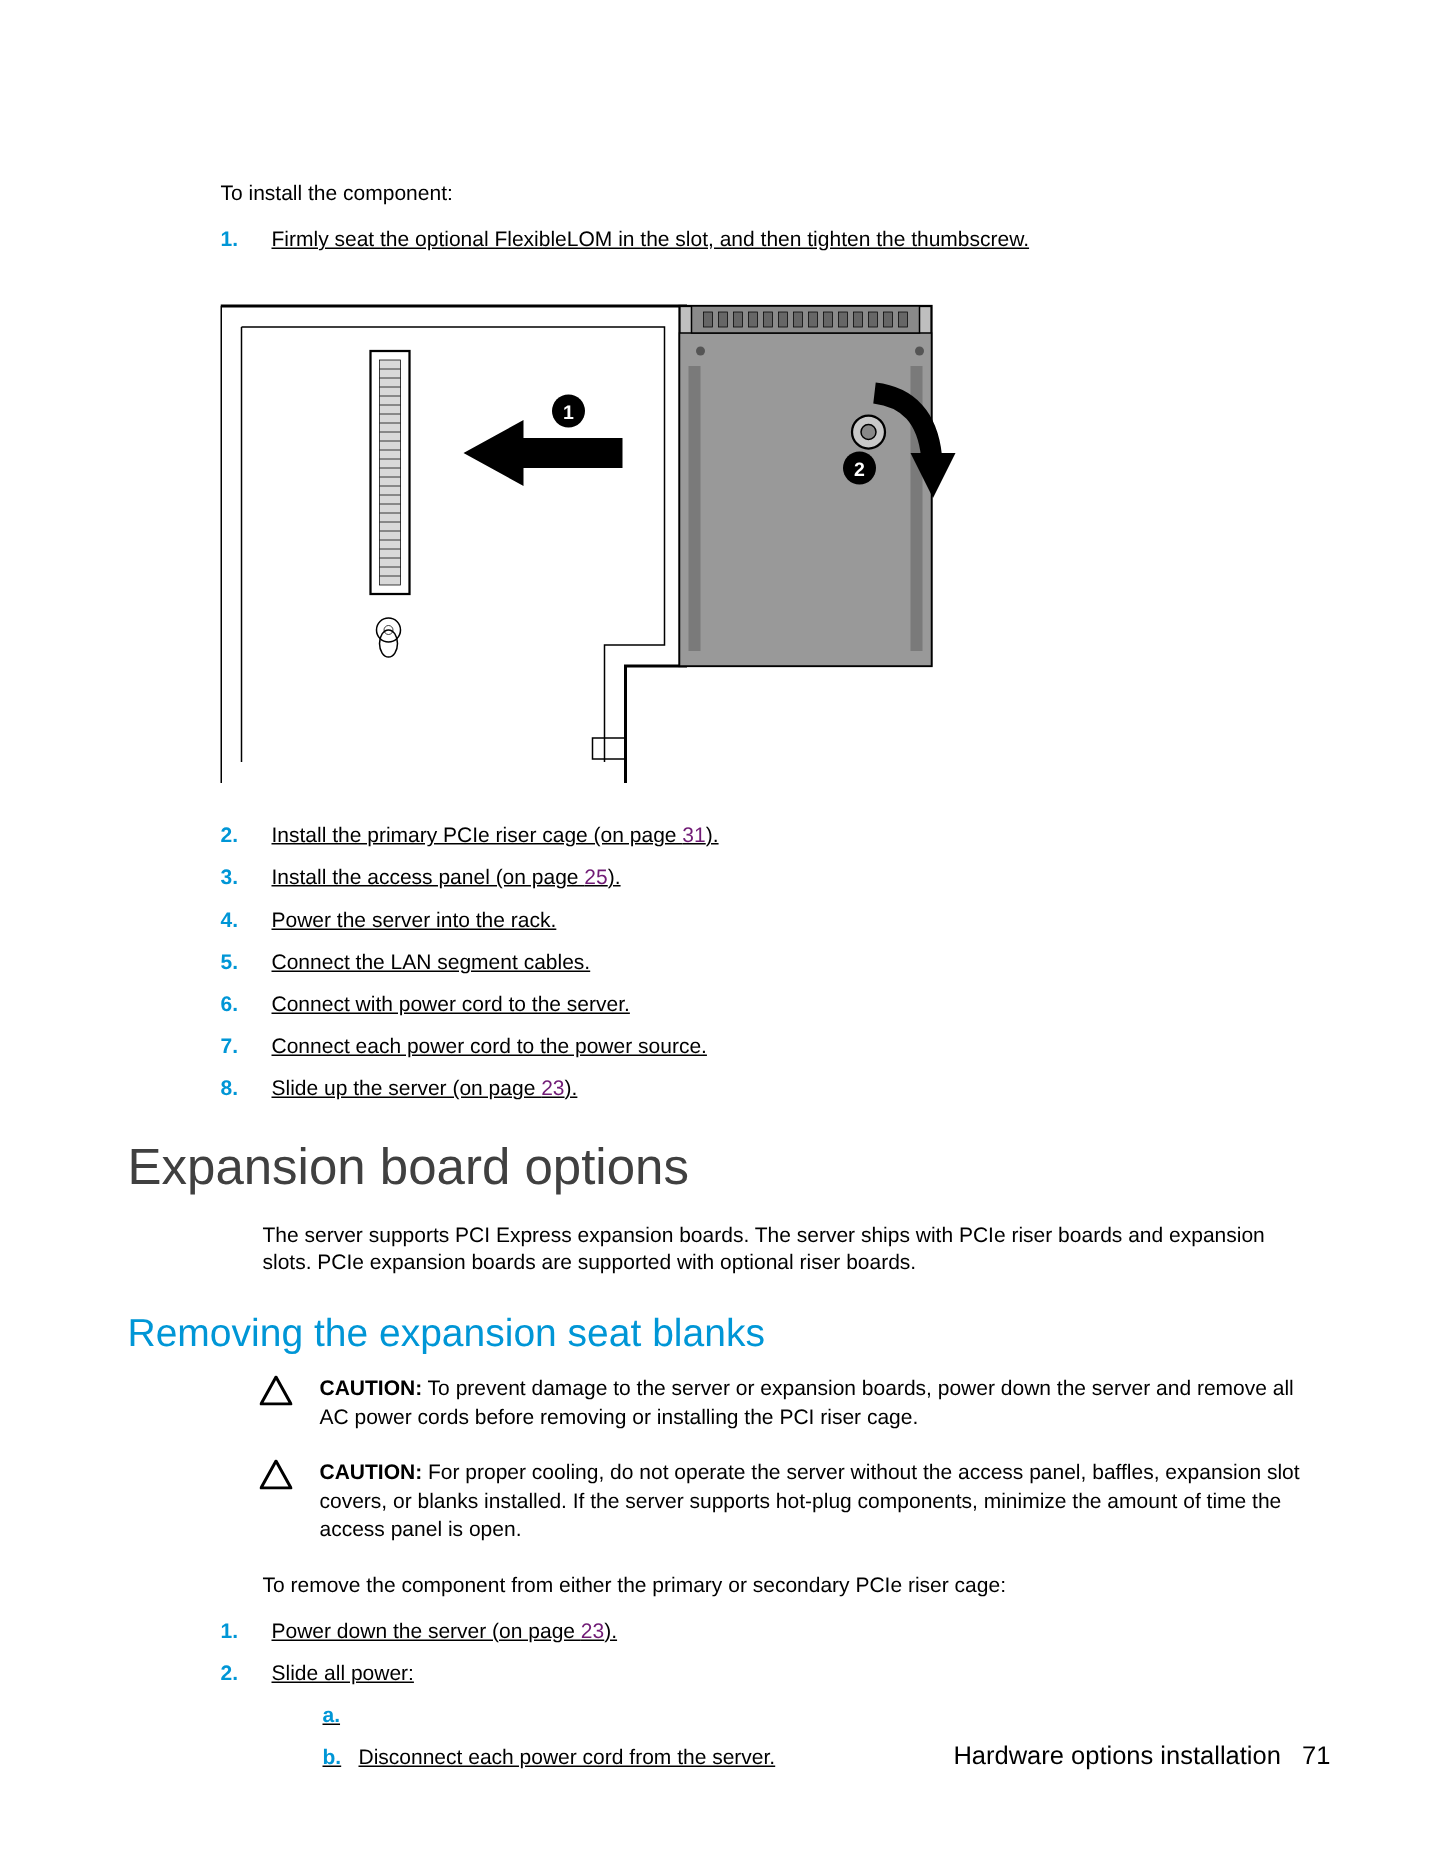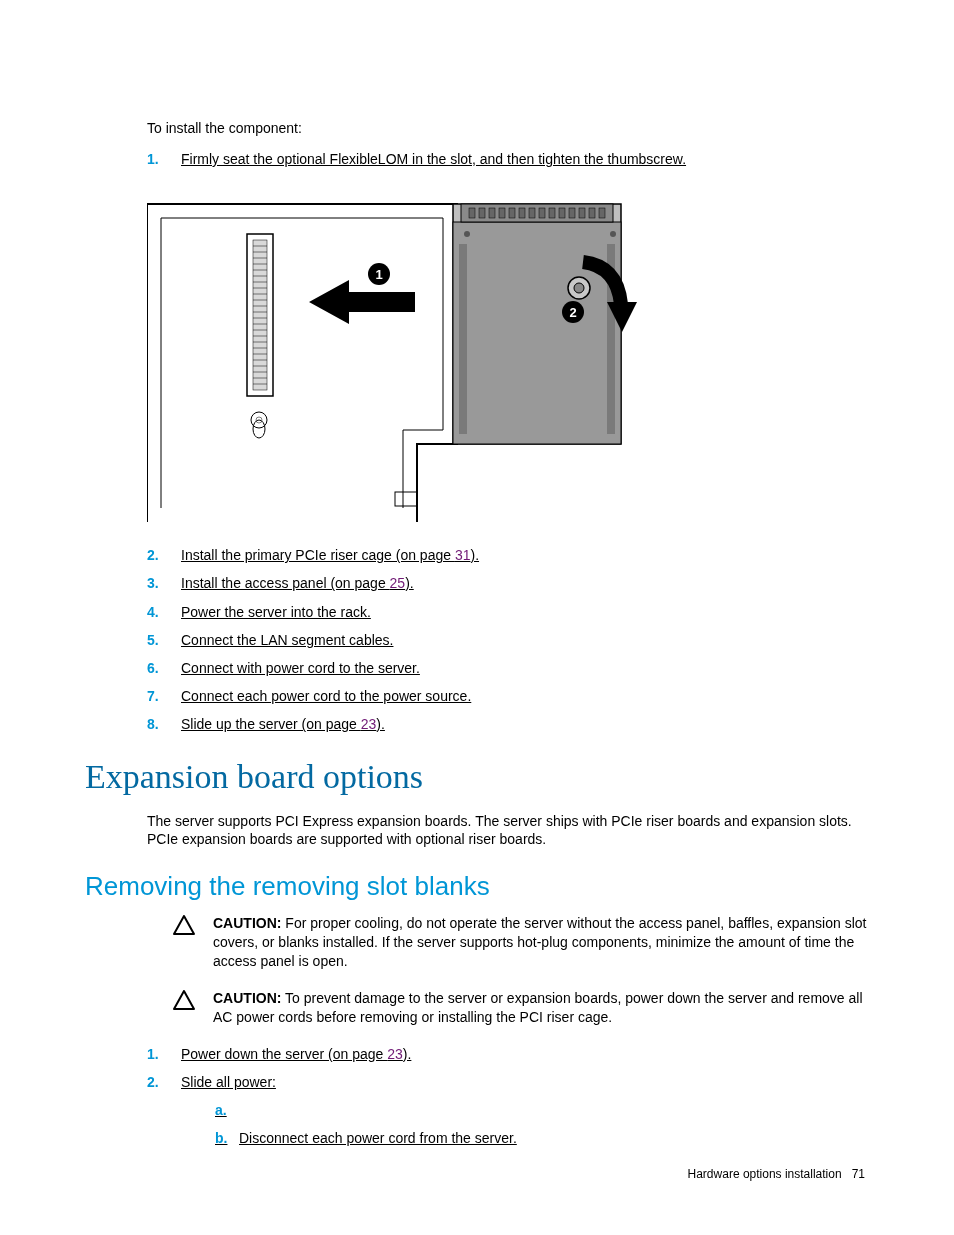--- a/index.html
+++ b/index.html
@@ -52,37 +52,37 @@
       flex-shrink: 0;
     }
     .link { color: #701a75; }
     .figure {
       margin-left: 62px;
       margin-bottom: 18px;
     }
     h1.heading {
       font-size: 34px;
       font-weight: normal;
-      color: #0369a1;
+      color: #404040;
       margin-top: 24px;
       margin-bottom: 16px;
-      font-family: Liberation Serif, serif;
+      font-family: Liberation Sans, sans-serif;
     }
     h2.subheading {
       font-size: 26px;
       font-weight: normal;
       color: #0096D6;
       margin-top: 22px;
       margin-bottom: 12px;
       font-family: Arial, sans-serif;
     }
     .body-text {
       font-size: 14px;
       line-height: 1.35;
-      margin-left: 62px;
+      margin-left: 90px;
       margin-bottom: 12px;
     }
     .caution-block {
       display: flex;
       margin-left: 88px;
       margin-bottom: 18px;
     }
     .caution-icon {
       width: 40px;
       flex-shrink: 0;
@@ -90,22 +90,22 @@
     }
     .caution-text {
       font-size: 14px;
       line-height: 1.35;
       flex: 1;
     }
     .caution-label { font-weight: bold; }
     .footer {
       position: absolute;
       bottom: 54px;
-      right: 89px;
-      font-size: 12px;
+      right: 67px;
+      font-size: 17px;
     }
   </style>
 </head>
 <body>
 
 <div class="page">
 
   <div class="intro-text indent-1">To install the component:</div>
 
   <ol class="ordered-list">
@@ -230,44 +230,45 @@
     <li>
       <span class="num">8.</span>
       <span class="txt"><span>Slide up the server (on page </span><span class="link">23</span><span>).</span></span>
     </li>
   </ol>
 
   <h1 class="heading">Expansion board options</h1>
 
   <p class="body-text">The server supports PCI Express expansion boards. The server ships with PCIe riser boards and expansion slots. PCIe expansion boards are supported with optional riser boards.</p>
 
-  <h2 class="subheading">Removing the removing slot blanks</h2>
+  <h2 class="subheading">Removing the expansion seat blanks</h2>
 
   <div class="caution-block">
     <div class="caution-icon">
       <svg width="22" height="20" viewBox="0 0 22 20">
           <polygon points="11,1 21,19 1,19" fill="none" stroke="#000" stroke-width="2" stroke-linejoin="round"></polygon>
         </svg>
     </div>
     <div class="caution-text">
-      <span class="caution-label">CAUTION:</span><span>  For proper cooling, do not operate the server without the access panel, baffles, expansion slot covers, or blanks installed. If the server supports hot-plug components, minimize the amount of time the access panel is open.</span>
+      <span class="caution-label">CAUTION:</span><span>  To prevent damage to the server or expansion boards, power down the server and remove all AC power cords before removing or installing the PCI riser cage.</span>
     </div>
   </div>
 
   <div class="caution-block">
     <div class="caution-icon">
       <svg width="22" height="20" viewBox="0 0 22 20">
           <polygon points="11,1 21,19 1,19" fill="none" stroke="#000" stroke-width="2" stroke-linejoin="round"></polygon>
         </svg>
     </div>
     <div class="caution-text">
-      <span class="caution-label">CAUTION:</span><span>  To prevent damage to the server or expansion boards, power down the server and remove all AC power cords before removing or installing the PCI riser cage.</span>
+      <span class="caution-label">CAUTION:</span><span>  For proper cooling, do not operate the server without the access panel, baffles, expansion slot covers, or blanks installed. If the server supports hot-plug components, minimize the amount of time the access panel is open.</span>
     </div>
   </div>
 
+  <p class="body-text">To remove the component from either the primary or secondary PCIe riser cage:</p>
 
   <ol class="ordered-list">
     <li>
       <span class="num">1.</span>
       <span class="txt"><span>Power down the server (on page </span><span class="link">23</span><span>).</span></span>
     </li>
     <li>
       <span class="num">2.</span>
       <span class="txt">
         <span>Slide all power:</span>

